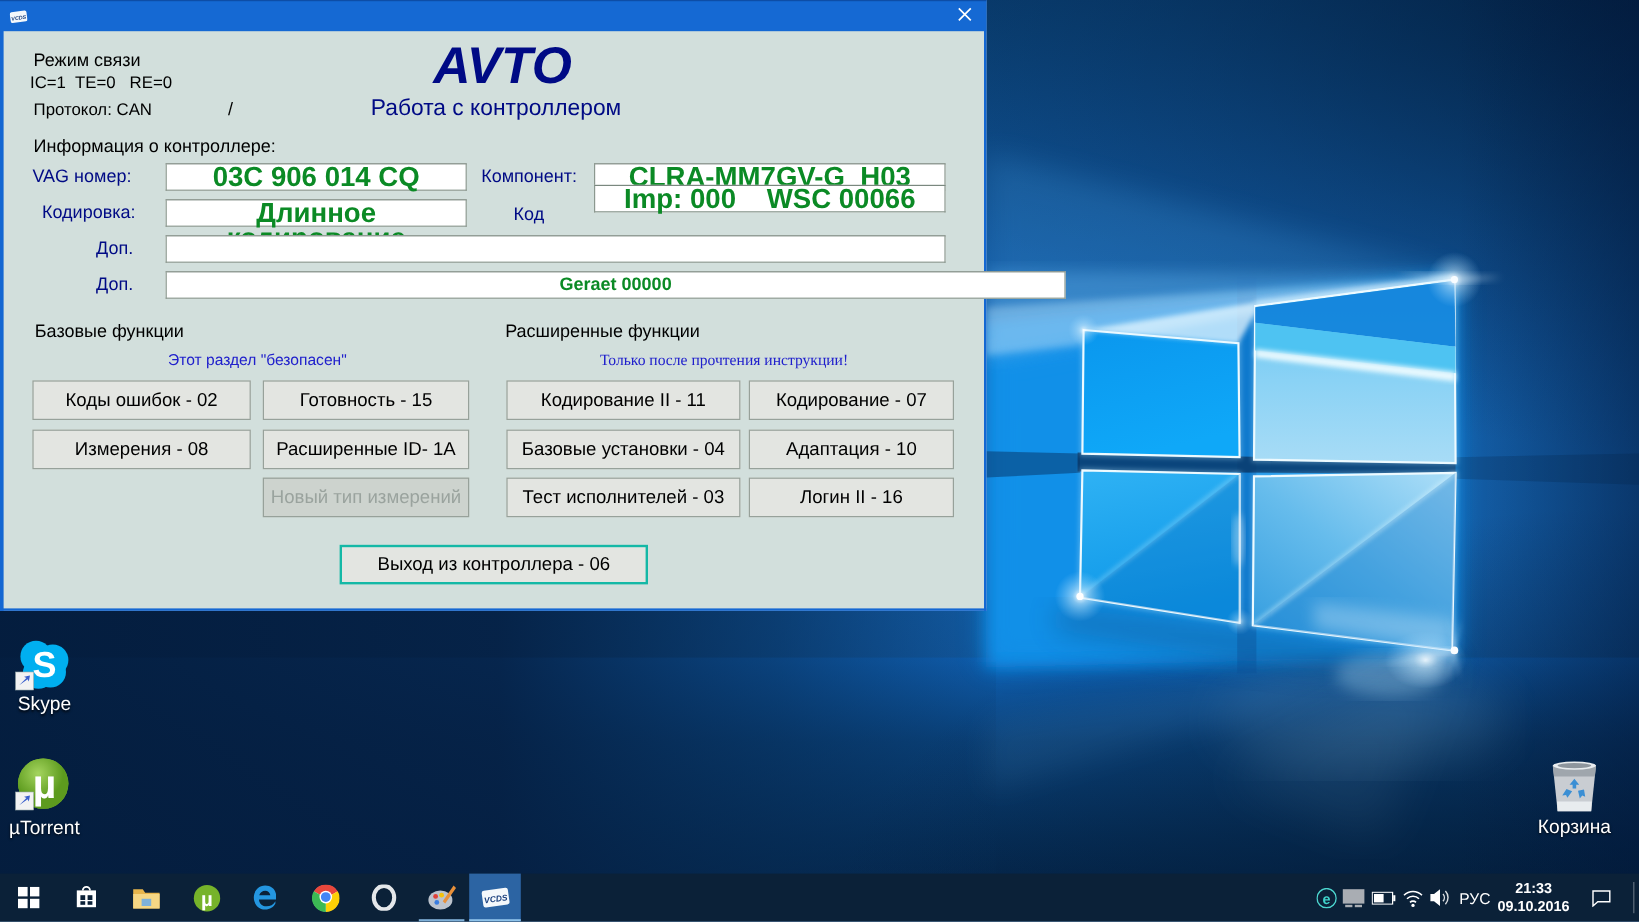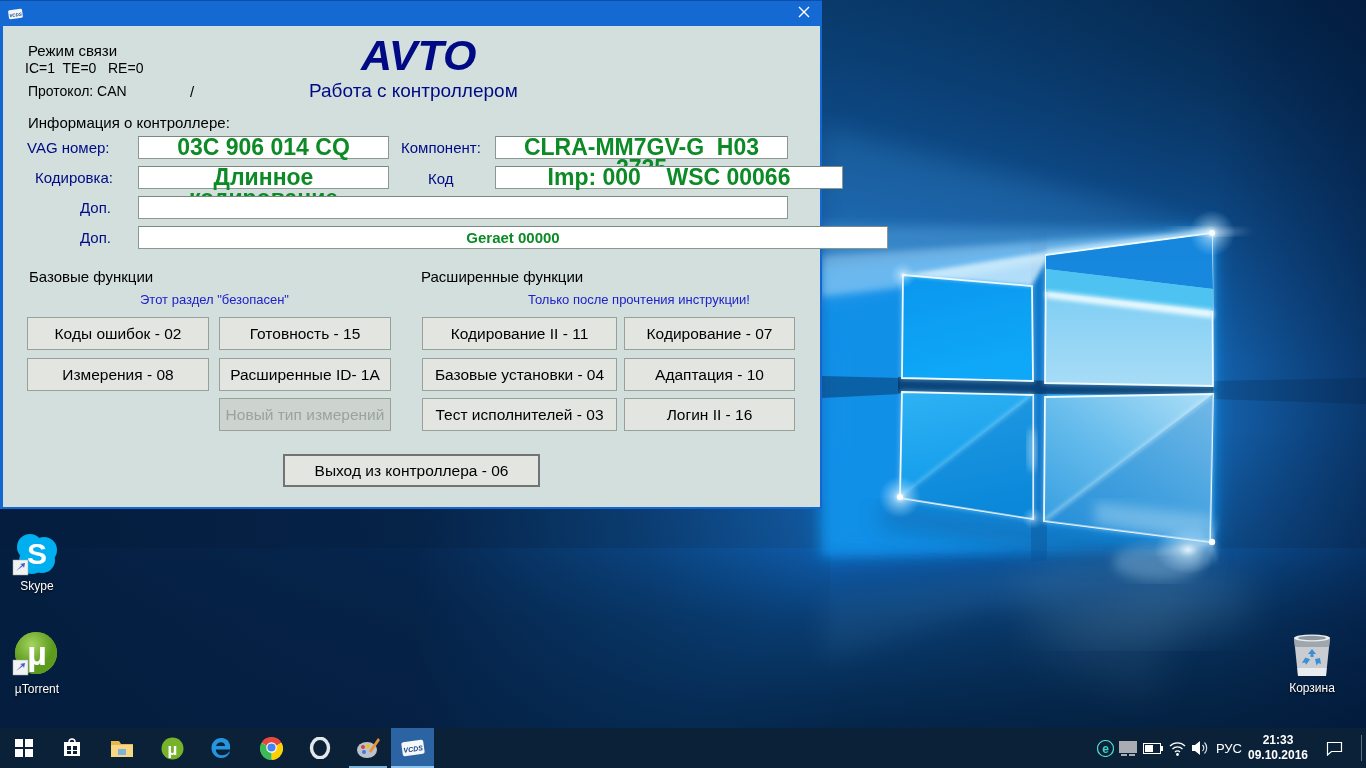--- a/index.html
+++ b/index.html
@@ -1,21 +1,21 @@
 <!DOCTYPE html>
 <html><head>
 <meta charset="utf-8">
 <style>
   * { margin:0; padding:0; box-sizing:border-box; }
   html,body { width:1366px; height:768px; overflow:hidden; font-family:"Liberation Sans", sans-serif; }
   #desktop { position:relative; width:1366px; height:768px; background:#0a3a68; }
   #wall { position:absolute; left:0; top:0; }
 
   
-  .dlabel { position:absolute; color:#fff; font-size:12px; text-align:center; text-shadow:0 1px 2px rgba(0,0,0,.9); }
+  .dlabel { position:absolute; color:#fff; font-size:16px; text-align:center; text-shadow:0 1px 2px rgba(0,0,0,.9); }
 
   
   #win { position:absolute; left:0; top:0; width:822px; height:509px; background:#d2dfdc; border-left:3px solid #1467d2; border-right:2px solid #1467d2; border-bottom:2px solid #1467d2; }
   #titlebar { position:absolute; left:-3px; top:0; width:822px; height:26px; border-top:1px solid #0d4da6; background:#1569d3; color:#eaf4ff; font-size:12px; }
   #titletext { position:absolute; left:28px; top:7px; }
   #closex { position:absolute; right:12px; top:5px; }
   .blk { color:#000; position:absolute; }
   .nav { color:#000a85; position:absolute; font-size:15px; }
   .blu { color:#2020cc; position:absolute; }
   .fld { position:absolute; background:#fff; border:1px solid #8b988f; border-top-color:#7a887f; height:23px; text-align:center; font-weight:bold; color:#0b8a25; font-size:23px; line-height:21px; }
@@ -228,47 +228,47 @@
     <div class="blk" style="left:28px;top:88px;font-size:15px;">Информация о контроллере:</div>
 
     <div class="nav" style="left:27px;top:113px;">VAG номер:</div>
     <div class="fld" style="left:138px;top:110px;width:251px;">03C 906 014 CQ</div>
     <div class="nav" style="left:401px;top:113px;">Компонент:</div>
     <div class="fld" style="left:495px;top:110px;width:293px;">CLRA-MM7GV-G&nbsp; H03 2725</div>
 
     <div class="nav" style="left:35px;top:143px;">Кодировка:</div>
     <div class="fld" style="left:138px;top:140px;width:251px;">Длинное кодирование</div>
     <div class="nav" style="left:428px;top:144px;">Код</div>
-    <div class="fld" style="left:495px;top:140px;width:348px;">Imp: 000&nbsp;&nbsp;&nbsp;&nbsp;WSC 00066</div>
+    <div class="fld" style="left:495px;top:128px;width:293px;">Imp: 000&nbsp;&nbsp;&nbsp;&nbsp;WSC 00066</div>
 
     <div class="nav" style="left:80px;top:173px;">Доп.</div>
     <div class="fld" style="left:138px;top:170px;width:650px;"></div>
     <div class="nav" style="left:80px;top:203px;">Доп.</div>
     <div class="fld" style="left:138px;top:200px;width:750px;font-size:15px;">Geraet 00000</div>
 
     <div class="blk" style="left:29px;top:242px;font-size:15px;">Базовые функции</div>
     <div class="blu" style="left:140px;top:266px;font-size:13px;">Этот раздел "безопасен"</div>
     <div class="blk" style="left:421px;top:242px;font-size:15px;">Расширенные функции</div>
-    <div class="blu" style="left:528px;top:266px;font-size:13px;">Только после прочтения инструкции!</div>
+    <div class="blu" style="left:500px;top:266px;font-size:13px;font-family:Liberation Serif, serif;">Только после прочтения инструкции!</div>
 
     <div class="btn" style="left:27px;top:291px;width:182px;">Коды ошибок - 02</div>
     <div class="btn" style="left:219px;top:291px;width:172px;">Готовность - 15</div>
     <div class="btn" style="left:422px;top:291px;width:195px;">Кодирование II - 11</div>
     <div class="btn" style="left:624px;top:291px;width:171px;">Кодирование - 07</div>
 
     <div class="btn" style="left:27px;top:332px;width:182px;">Измерения - 08</div>
     <div class="btn" style="left:219px;top:332px;width:172px;">Расширенные ID- 1A</div>
     <div class="btn" style="left:422px;top:332px;width:195px;">Базовые установки - 04</div>
     <div class="btn" style="left:624px;top:332px;width:171px;">Адаптация - 10</div>
 
     <div class="btn" style="left:219px;top:372px;width:172px;background:#cdd3ce;color:#9aa39e;">Новый тип измерений</div>
     <div class="btn" style="left:422px;top:372px;width:195px;">Тест исполнителей - 03</div>
     <div class="btn" style="left:624px;top:372px;width:171px;">Логин II - 16</div>
 
-    <div class="btn" style="left:283px;top:428px;width:257px;border:2px solid #737373;line-height:29px;">Выход из контроллера - 06</div>
+    <div class="btn" style="left:283px;top:428px;width:257px;border:2px solid #14b8a6;line-height:29px;">Выход из контроллера - 06</div>
   </div>
 </div>
 
 <div id="taskbar">
   <div class="tbi" style="left:2px;">
     <svg width="18" height="18" viewBox="0 0 18 18" fill="#fff">
       <rect x="0" y="0" width="8" height="8"></rect>
           <rect x="10" y="0" width="8" height="8"></rect>
       <rect x="0" y="10" width="8" height="8"></rect>
           <rect x="10" y="10" width="8" height="8"></rect>

